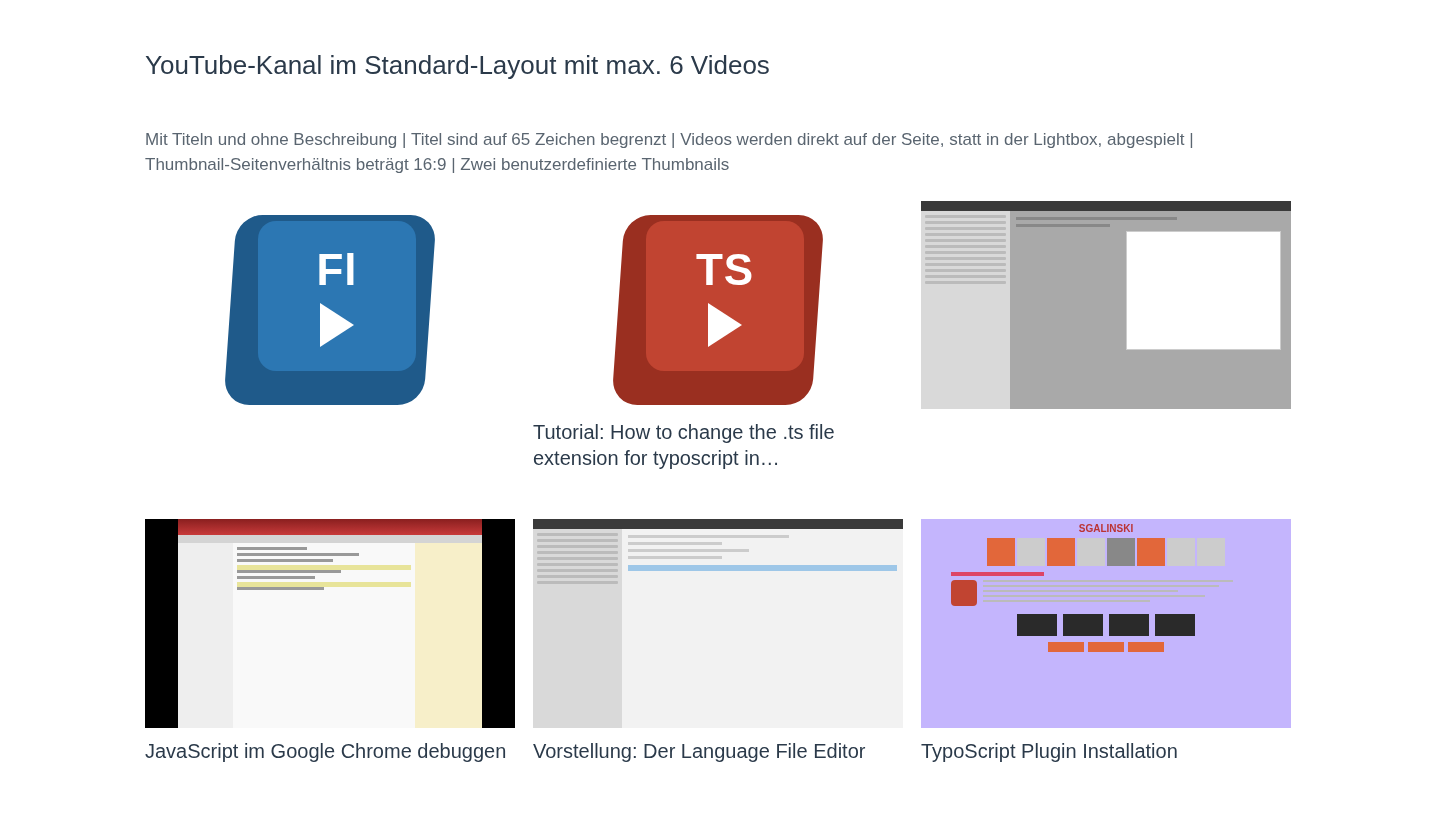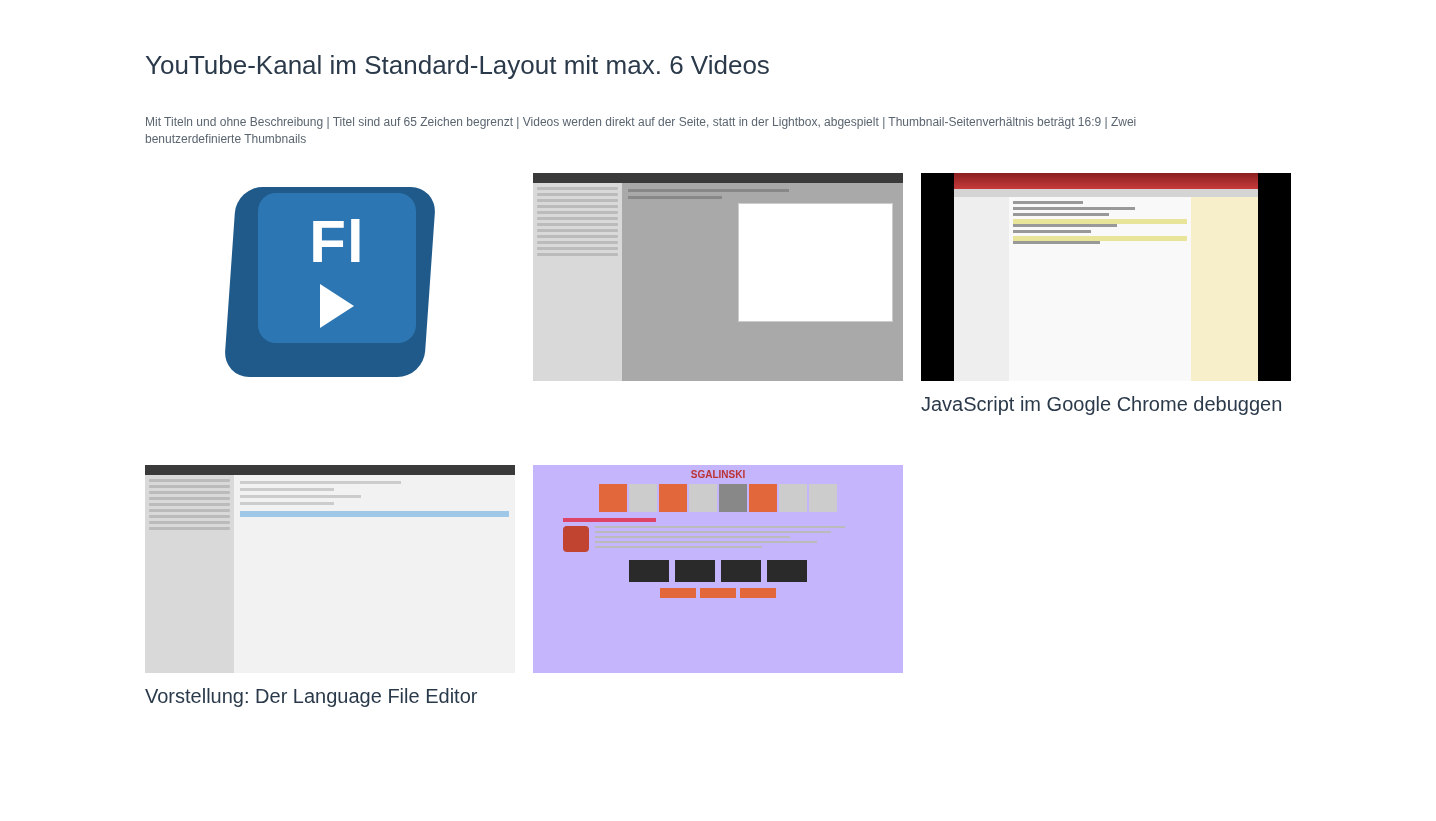--- a/index.html
+++ b/index.html
@@ -6,24 +6,24 @@
 body {
   font-family: "Segoe UI", "Helvetica Neue", Arial, sans-serif;
   background: #fff;
   padding: 50px 145px;
   color: #2b3a4a;
 }
 .heading {
   font-size: 26px;
   font-weight: 500;
   color: #2b3a4a;
-  margin-bottom: 33px;
+  margin-bottom: 47px;
 }
 .subheading {
-  font-size: 12px;
+  font-size: 17px;
   color: #5a6570;
   line-height: 1.45;
   margin-bottom: 24px;
   max-width: 1080px;
 }
 .grid {
   display: grid;
   grid-template-columns: repeat(3, 1fr);
   gap: 48px 18px;
 }
@@ -56,21 +56,21 @@
   border-radius: 26px;
   transform: skewX(-4deg);
 }
 .keycap-front {
   position: absolute;
   left: 28px; top: 6px; width: 158px; height: 150px;
   border-radius: 18px;
   display: flex; flex-direction: column;
   align-items: center; justify-content: center;
 }
-.keycap-label { color: #fff; font-weight: 700; font-size: 60px; letter-spacing: 1px; }
+.keycap-label { color: #fff; font-weight: 700; font-size: 44px; letter-spacing: 1px; }
 .play-triangle {
   margin-top: 8px;
   width: 0; height: 0;
   border-left: 34px solid #fff;
   border-top: 22px solid transparent;
   border-bottom: 22px solid transparent;
 }
 .bg-blue-dark { background: #1f5a8a; }
 .bg-blue { background: #2c77b3; }
 .bg-red-dark { background: #9a2f20; }
@@ -153,20 +153,32 @@
       <div class="keycap-wrap">
         <div class="keycap-back bg-blue-dark"></div>
         <div class="keycap-front bg-blue">
           <div class="keycap-label">Fl</div>
           <div class="play-triangle"></div>
         </div>
       </div>
     </div>
   </div>
 
+  <div class="card">
+    <div class="thumb" style="background:#fff;">
+      <div class="keycap-wrap">
+        <div class="keycap-back bg-red-dark"></div>
+        <div class="keycap-front bg-red">
+          <div class="keycap-label">TS</div>
+          <div class="play-triangle"></div>
+        </div>
+      </div>
+    </div>
+    <div class="title">Tutorial: How to change the .ts file extension for typoscript in…</div>
+  </div>
 
   <div class="card">
     <div class="thumb">
       <div class="appshot">
         <div class="topbar"></div>
         <div class="body">
           <div class="side">
             <div class="row"></div>
               <div class="row"></div>
               <div class="row"></div>
@@ -278,15 +290,16 @@
               <div class="t"></div>
           </div>
           <div class="btns">
             <div class="btn"></div>
               <div class="btn"></div>
               <div class="btn"></div>
           </div>
         </div>
       </div>
     </div>
+    <div class="title">TypoScript Plugin Installation</div>
   </div>
 
 </div>
 
 </body></html>

